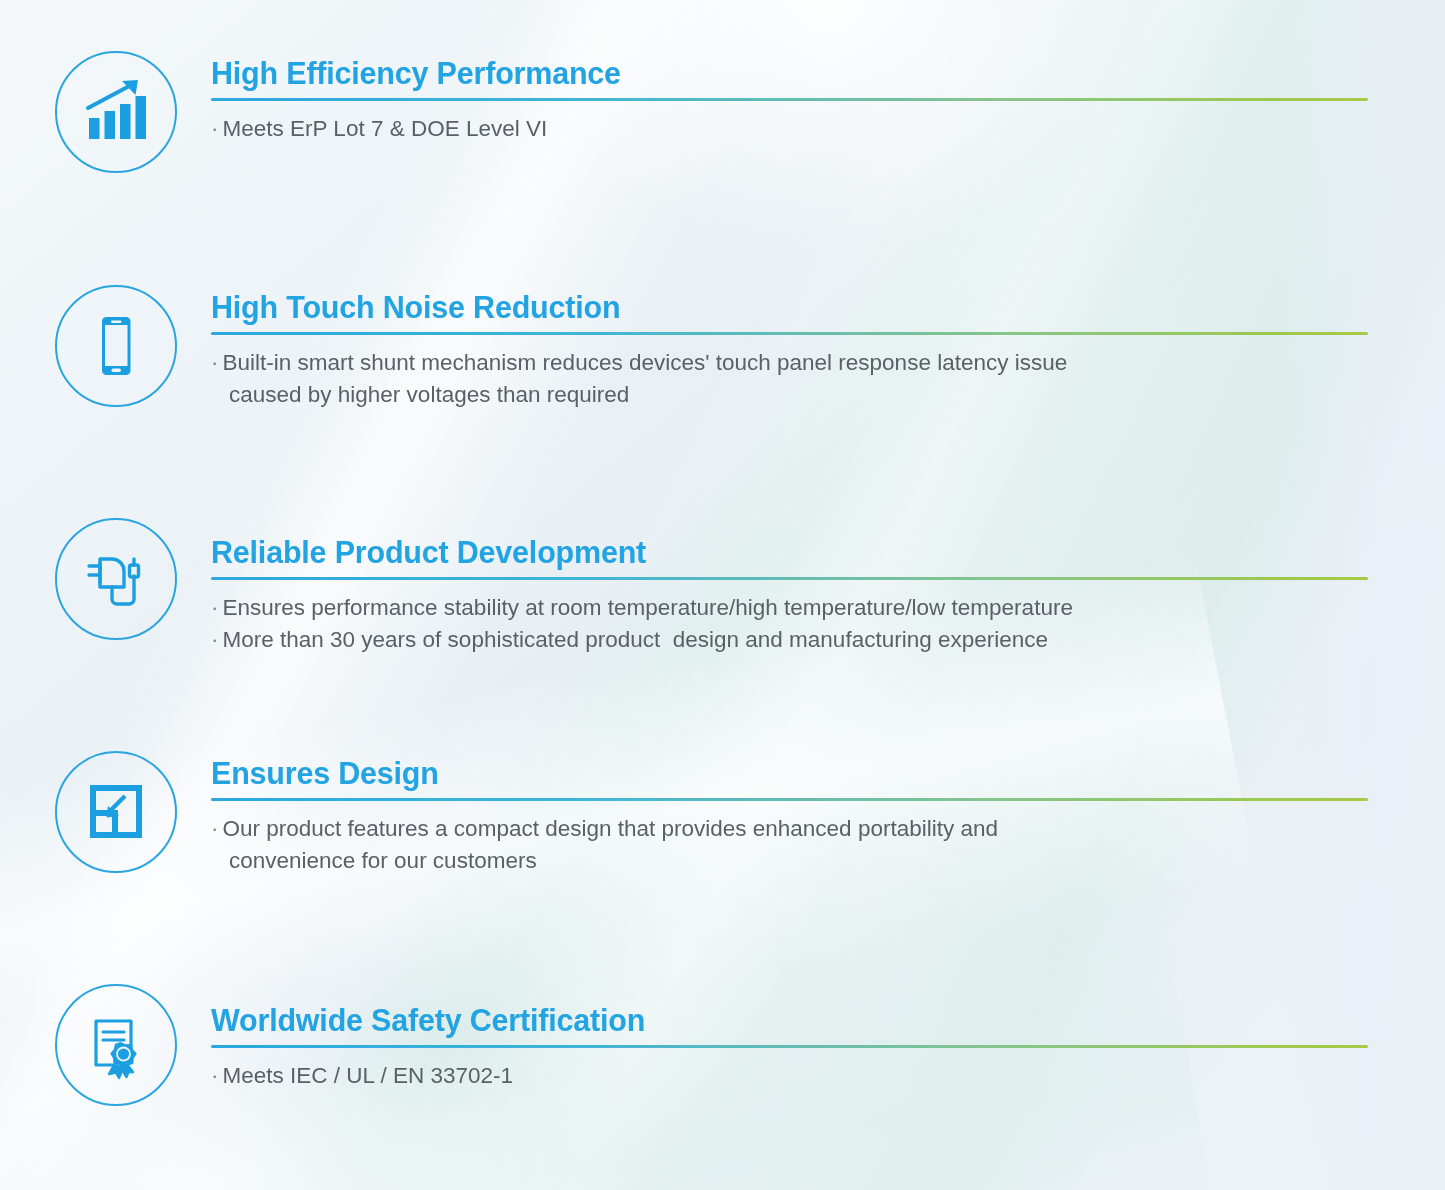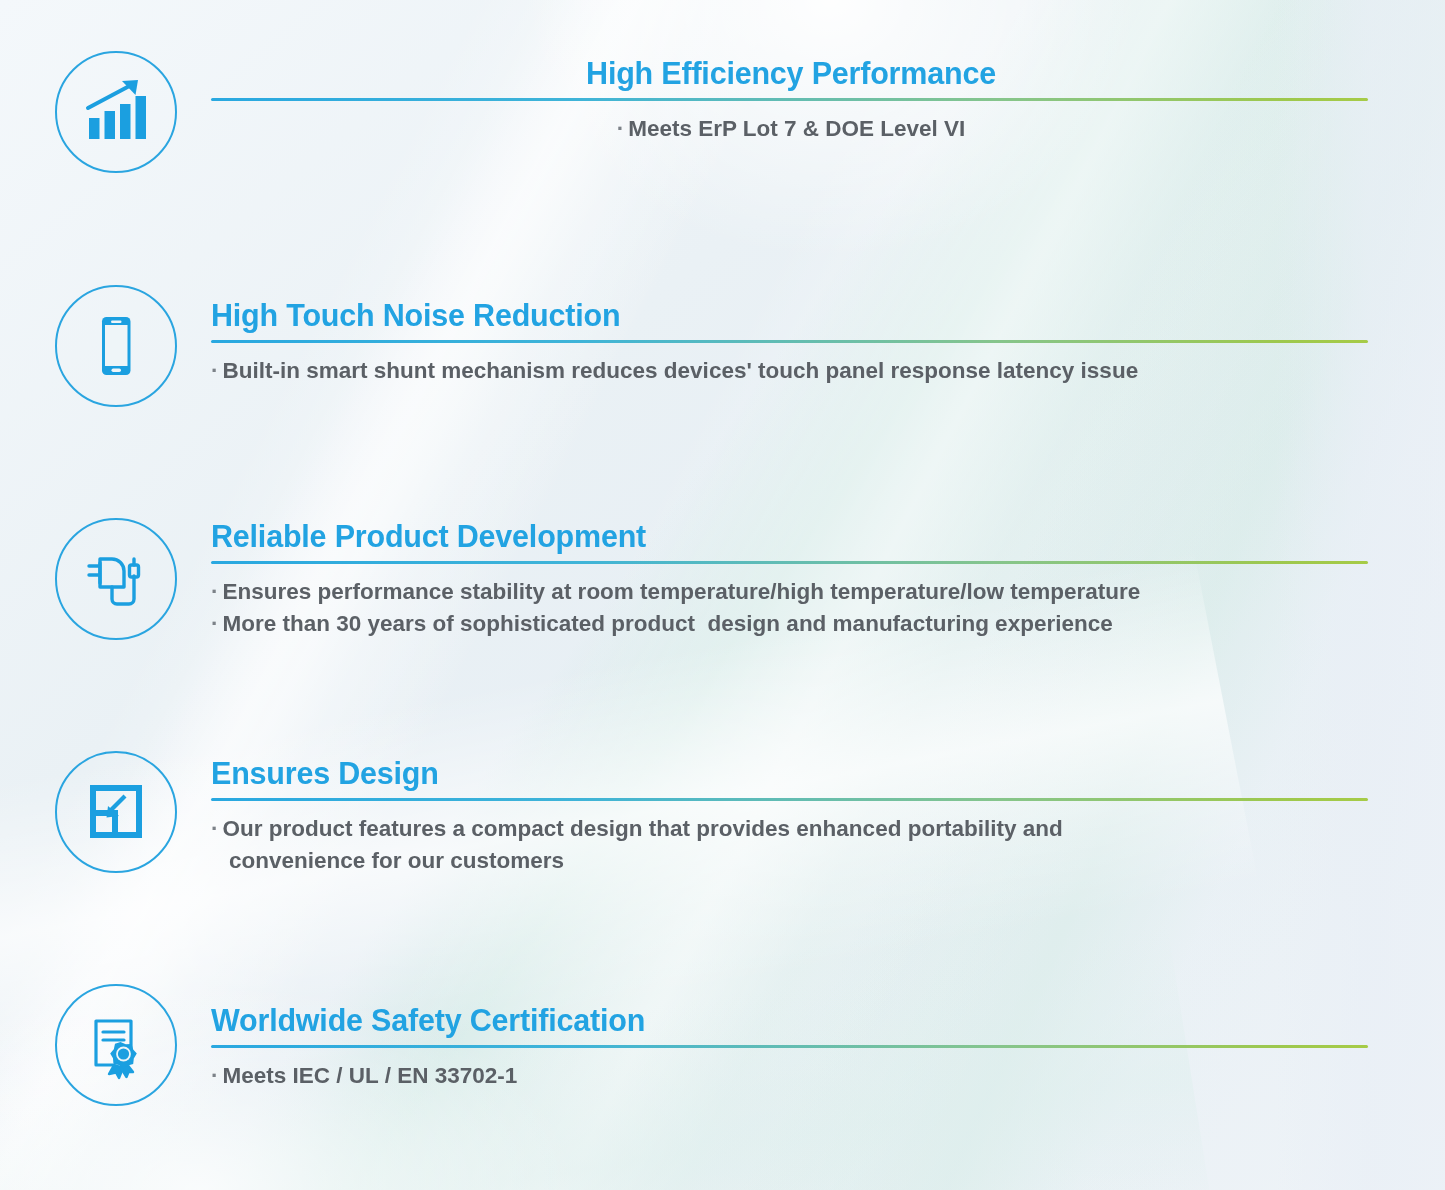--- a/index.html
+++ b/index.html
@@ -174,21 +174,21 @@
     width: 1157px;
     margin-top: 9px;
     border-radius: 2px;
     background: linear-gradient(to right, #29a8e0 0%, #3fb4d8 32%, #86c58c 68%, #9dc84e 92%, #a6cb47 100%);
   }
   .feat-body {
     margin-top: 12px;
     font-size: 22.5px;
     color: #5b6066;
     line-height: 1.42;
-    font-weight: 700;
+    font-weight: 400;
   }
   .feat-body .bul {
     color: #7c8288;
     margin-right: 4px;
   }
   .feat-line {
     white-space: pre-wrap;
   }
   .feat-line.indent-wrap {
     text-indent: 0;
@@ -217,66 +217,67 @@
           <svg width="74" height="74" viewBox="0 0 74 74">
             <rect x="10" y="43" width="10.5" height="21" fill="#1b9fe0"></rect>
             <rect x="25.5" y="36" width="10.5" height="28" fill="#1b9fe0"></rect>
             <rect x="41" y="29" width="10.5" height="35" fill="#1b9fe0"></rect>
             <rect x="56.5" y="21" width="10.5" height="43" fill="#1b9fe0"></rect>
             <path d="M9 33 L56 8" stroke="#1b9fe0" stroke-width="4" fill="none" stroke-linecap="round"></path>
             <path d="M43 6 L59 5 L56.5 20 Z" fill="#1b9fe0"></path>
           </svg>
         </div>
       </div>
-      <div class="text-col" style="top:6px;text-align:center;">
+      <div class="text-col" style="top:6px;">
         <div class="feat-title">High Efficiency Performance</div>
         <div class="feat-rule"></div>
         <div class="feat-body">
           <div class="feat-line"><span class="bul">·</span><span>Meets ErP Lot 7 &amp; DOE Level VI</span></div>
         </div>
       </div>
     </div>
 
     <div class="feature" style="top:285px;">
       <div class="icon-wrap" style="top:0;">
         <div class="icon-circle">
           <svg width="74" height="74" viewBox="0 0 74 74">
             <rect x="23" y="8" width="28.5" height="58" rx="4.5" ry="4.5" fill="#1b9fe0"></rect>
             <rect x="26" y="16" width="22.5" height="41" fill="#eef5f8"></rect>
             <rect x="32" y="11.6" width="10.5" height="2.4" rx="1.2" fill="#eef5f8"></rect>
             <rect x="32.5" y="59.5" width="9.5" height="3.4" rx="1.7" fill="#eef5f8"></rect>
           </svg>
         </div>
       </div>
-      <div class="text-col" style="top:6px;margin-top:8px;">
+      <div class="text-col" style="top:6px;">
         <div class="feat-title">High Touch Noise Reduction</div>
         <div class="feat-rule"></div>
         <div class="feat-body">
           <div class="feat-line"><span class="bul">·</span><span>Built-in smart shunt mechanism reduces devices' touch panel response latency issue</span></div>
+          <div class="feat-line indent-wrap"><span>caused by higher voltages than required</span></div>
         </div>
       </div>
     </div>
 
     <div class="feature" style="top:518px;">
       <div class="icon-wrap" style="top:0;">
         <div class="icon-circle">
           <svg width="74" height="74" viewBox="0 0 74 74">
             <g fill="none" stroke="#1b9fe0" stroke-width="3.4" stroke-linecap="round" stroke-linejoin="round">
               <path d="M21 17 H33 a12 12 0 0 1 12 12 V45 H21 Z"></path>
               <path d="M21 21 V41"></path>
               <path d="M10 24 H20"></path>
               <path d="M10 33 H20"></path>
               <path d="M33 45 V57 a5 5 0 0 0 5 5 H50 a5 5 0 0 0 5 -5 V34"></path>
               <rect x="50.5" y="23" width="9" height="12" rx="2"></rect>
               <path d="M55 17 V23"></path>
             </g>
           </svg>
         </div>
       </div>
-      <div class="text-col" style="top:2px;">
+      <div class="text-col" style="top:18px;">
         <div class="feat-title">Reliable Product Development</div>
         <div class="feat-rule"></div>
         <div class="feat-body">
           <div class="feat-line"><span class="bul">·</span><span>Ensures performance stability at room temperature/high temperature/low temperature</span></div>
           <div class="feat-line"><span class="bul">·</span><span>More than 30 years of sophisticated product  design and manufacturing experience</span></div>
         </div>
       </div>
     </div>
 
     <div class="feature" style="top:751px;">

